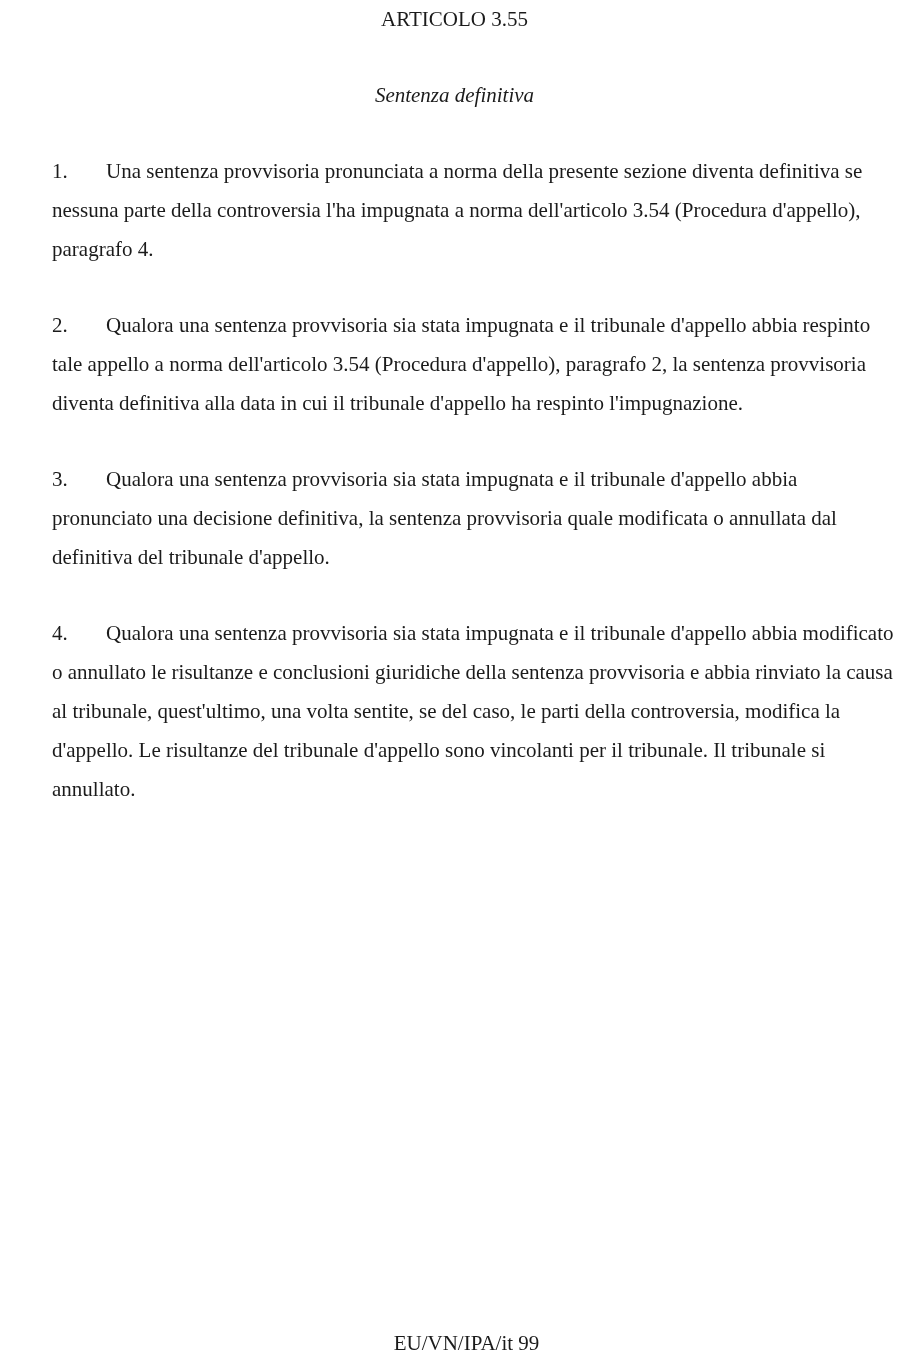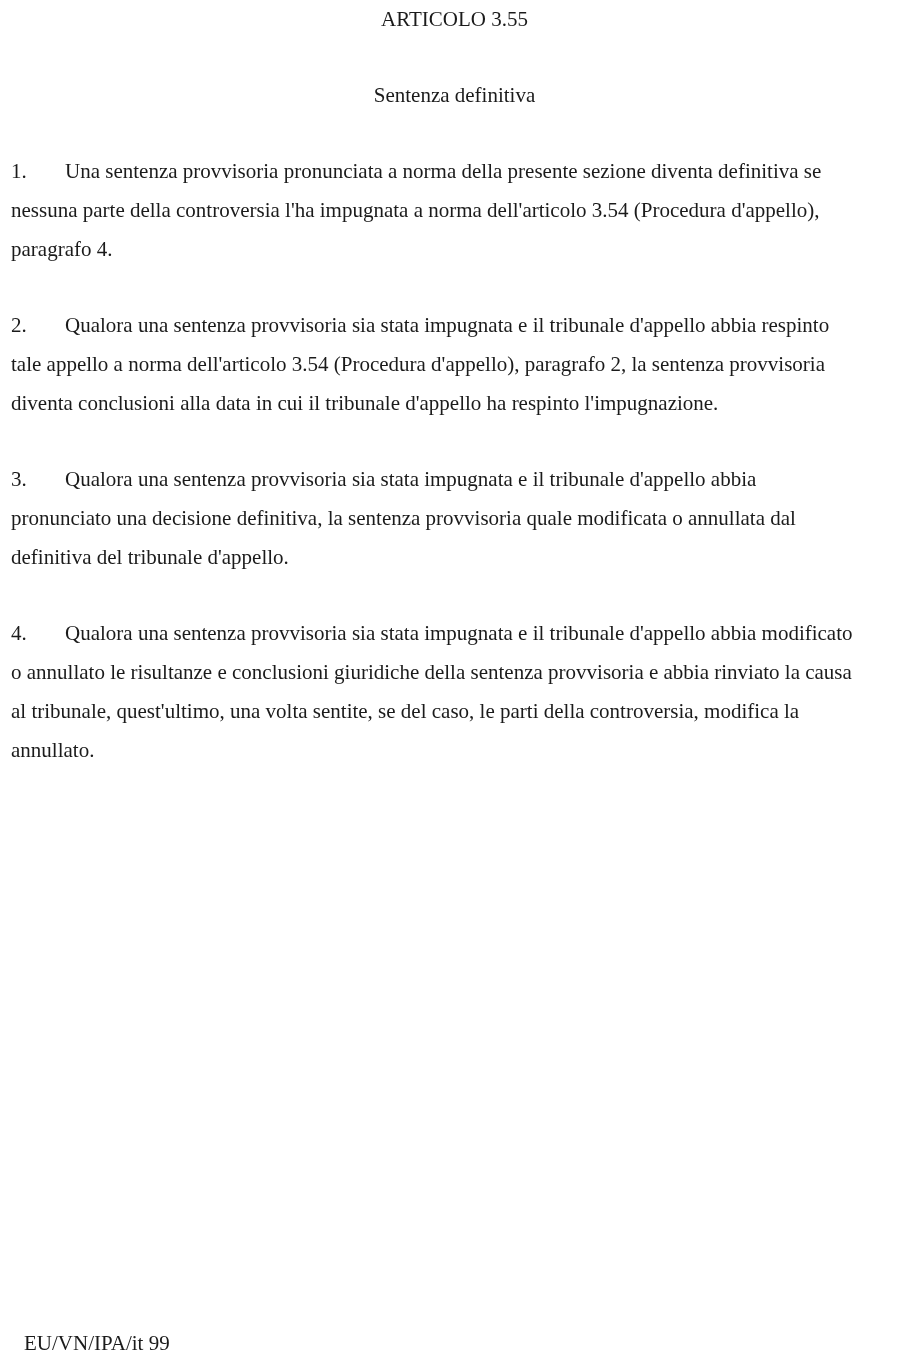--- a/index.html
+++ b/index.html
@@ -15,50 +15,52 @@
     font-size: 21px;
     line-height: 39px;
     color: #1b1b1b;
     overflow: hidden;
   }
   .page {
     position: relative;
     width: 100%;
     height: 100%;
     box-sizing: border-box;
-    padding: 0 11px;
+    padding: 0 24px;
   }
   .doc-title {
     text-align: center;
     white-space: nowrap;
   }
   .doc-subtitle {
     text-align: center;
     white-space: nowrap;
     margin-top: 37px;
+    font-style: italic;
   }
   #paragraphs {
     margin-top: 37px;
+    margin-left: 28px;
   }
   .para + .para {
     margin-top: 37px;
   }
   .line {
     white-space: nowrap;
   }
   .para-num {
     display: inline-block;
     width: 54px;
   }
   .doc-footer {
     position: absolute;
     left: 0;
     right: 0;
     bottom: 0;
-    text-align: left;
+    text-align: center;
     white-space: nowrap;
     margin-left: 24px;
   }
 </style>
 </head>
 <body style="background: rgb(255, 255, 255); color: rgb(27, 27, 27);">
 
 <div class="page">
   <div class="doc-title">ARTICOLO 3.55</div>
 
@@ -66,29 +68,30 @@
 
   <div id="paragraphs">
       <div class="para">
         <div class="line"><span class="para-num">1.</span><span>Una sentenza provvisoria pronunciata a norma della presente sezione diventa definitiva se</span></div>
         <div class="line">nessuna parte della controversia l'ha impugnata a norma dell'articolo 3.54 (Procedura d'appello),</div>
         <div class="line">paragrafo 4.</div>
       </div>
       <div class="para">
         <div class="line"><span class="para-num">2.</span><span>Qualora una sentenza provvisoria sia stata impugnata e il tribunale d'appello abbia respinto</span></div>
         <div class="line">tale appello a norma dell'articolo 3.54 (Procedura d'appello), paragrafo 2, la sentenza provvisoria</div>
-        <div class="line">diventa conclusioni alla data in cui il tribunale d'appello ha respinto l'impugnazione.</div>
+        <div class="line">diventa definitiva alla data in cui il tribunale d'appello ha respinto l'impugnazione.</div>
       </div>
       <div class="para">
         <div class="line"><span class="para-num">3.</span><span>Qualora una sentenza provvisoria sia stata impugnata e il tribunale d'appello abbia</span></div>
         <div class="line">pronunciato una decisione definitiva, la sentenza provvisoria quale modificata o annullata dal</div>
         <div class="line">definitiva del tribunale d'appello.</div>
       </div>
       <div class="para">
         <div class="line"><span class="para-num">4.</span><span>Qualora una sentenza provvisoria sia stata impugnata e il tribunale d'appello abbia modificato</span></div>
         <div class="line">o annullato le risultanze e conclusioni giuridiche della sentenza provvisoria e abbia rinviato la causa</div>
         <div class="line">al tribunale, quest'ultimo, una volta sentite, se del caso, le parti della controversia, modifica la</div>
+        <div class="line">d'appello. Le risultanze del tribunale d'appello sono vincolanti per il tribunale. Il tribunale si</div>
         <div class="line">annullato.</div>
       </div>
     </div>
 
   <div class="doc-footer">EU/VN/IPA/it 99</div>
 </div>
 
 </body></html>

